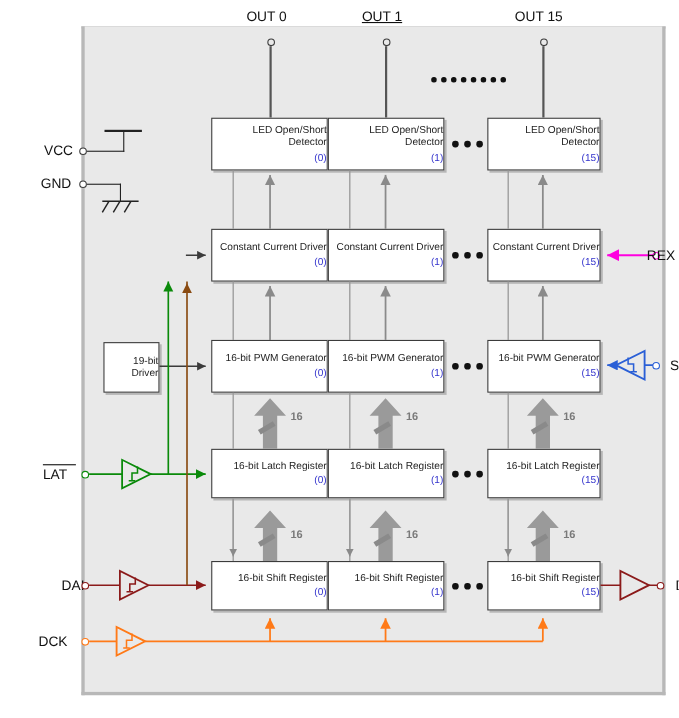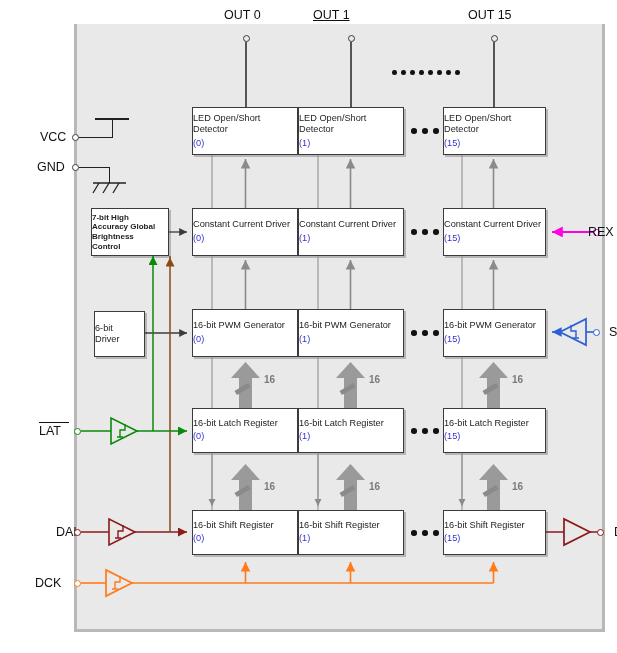--- a/index.html
+++ b/index.html
@@ -6,21 +6,21 @@
   body{font-family:"Liberation Sans",sans-serif;}
   #canvas{position:relative;width:617px;height:653px;background:#ffffff;overflow:hidden;margin-left:21px;}
 
   
   .chip{position:absolute;left:53px;top:24px;width:525px;height:608px;background:#e9e9e9;border-left:3px solid #b8b8b8;border-right:3px solid #b8b8b8;}
   .chip-bottom{position:absolute;left:53px;top:629px;width:531px;height:3px;background:#b8b8b8;}
   .chip-top{position:absolute;left:53px;top:24px;width:531px;height:2px;background:#9c9c9c;}
 
   
   .blk{position:absolute;box-sizing:border-box;background:#ffffff;border:1.3px solid #3b3b3b;
-       display:flex;flex-direction:column;align-items:flex-start;justify-content:center;
+       display:flex;flex-direction:column;align-items:flex-end;justify-content:center;
        box-shadow:2px 2px 0 rgba(120,120,120,.45);}
   .blk .t{font-size:9.2px;color:#1d1d1d;line-height:11.5px;text-align:center;white-space:nowrap;}
   .blk .idx{font-size:9.2px;color:#3333cc;line-height:13px;margin-top:1px;}
   .blk.small .t{font-size:8px;font-weight:bold;line-height:9.6px;}
 
   
   .pin{position:absolute;width:7px;height:7px;border-radius:50%;background:#e9e9e9;box-sizing:border-box;}
   .pin.w{background:#ffffff;}
 
   
@@ -42,21 +42,21 @@
 </head>
 <body>
 
 <div id="canvas" class="nosel">
 
   <div class="chip-top"></div>
   <div class="chip"></div>
   <div class="chip-bottom"></div>
 
   <div class="lbl" style="left:203px;top:8px;">OUT 0</div>
-  <div class="lbl" style="left:292px;top:8px;text-decoration:underline;">OUT 1</div>
+  <div class="lbl" style="left:308px;top:8px;text-decoration:underline;">OUT 1</div>
   <div class="lbl" style="left:447px;top:8px;">OUT 15</div>
 
   <div class="pin" style="left:221.5px;top:35px;border:1.3px solid #3b3b3b;"></div>
   <div class="pin" style="left:326.5px;top:35px;border:1.3px solid #3b3b3b;"></div>
   <div class="pin" style="left:469.5px;top:35px;border:1.3px solid #3b3b3b;"></div>
 
   <div class="dot" style="left:371px;top:70px;"></div>
   <div class="dot" style="left:380px;top:70px;"></div>
   <div class="dot" style="left:389px;top:70px;"></div>
   <div class="dot" style="left:398px;top:70px;"></div>
@@ -166,28 +166,22 @@
     <div class="idx">(1)</div>
   </div>
   <div class="blk" style="left:422px;top:510px;width:103px;height:45px;">
     <div class="t">16-bit Shift Register</div>
     <div class="idx">(15)</div>
   </div>
   <div class="bdot" style="left:390px;top:530px;"></div>
   <div class="bdot" style="left:401px;top:530px;"></div>
   <div class="bdot" style="left:412px;top:530px;"></div>
 
-  <div class="blk small" style="left:70px;top:208px;width:78px;height:48px;">
-    <div class="t">7-bit High</div>
-    <div class="t">Accuracy Global</div>
-    <div class="t">Brightness</div>
-    <div class="t">Control</div>
-  </div>
   <div class="blk" style="left:73px;top:311px;width:51px;height:46px;">
-    <div class="t">6-bit</div>
+    <div class="t">19-bit</div>
     <div class="t">Driver</div>
   </div>
 
   <svg width="617" height="653" style="pointer-events:none;">
     <defs>
       <marker id="ahblk" markerWidth="7" markerHeight="7" refX="6" refY="3" orient="auto">
         <path d="M0,0 L6,3 L0,6 z" fill="#3b3b3b"></path>
       </marker>
       <marker id="ahgrey" markerWidth="7" markerHeight="7" refX="6" refY="3" orient="auto">
         <path d="M0,0 L6,3 L0,6 z" fill="#8a8a8a"></path>

